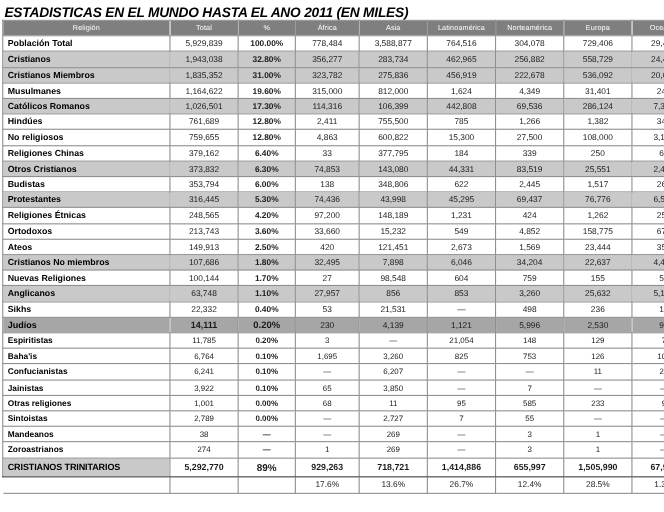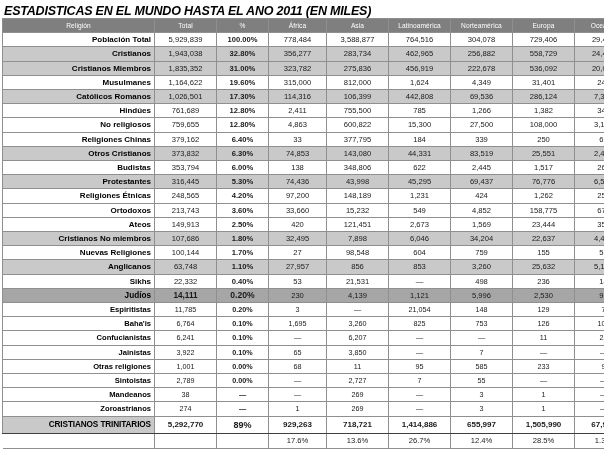--- a/index.html
+++ b/index.html
@@ -74,24 +74,24 @@
   col.c-africa   { width: 58px; }
   col.c-asia     { width: 62px; }
   col.c-latam    { width: 62px; }
   col.c-norte    { width: 62px; }
   col.c-europa   { width: 62px; }
   col.c-oceania  { width: 58px; }
 
   
   tbody td { text-align: center; color: #1a1a1a; }
   tbody td.name {
-    text-align: right;
+    text-align: left;
     font-weight: bold;
     font-size: 8px;
-    padding-left: 16px;
+    padding-left: 4px;
     color: #000;
   }
   tbody td.total { font-size: 7.6px; }
   tbody td.pct   { font-size: 7.6px; font-weight: bold; }
   tbody td.num   { font-size: 7.6px; }
 
   
   tr.shaded td { background: #c9c9c9; }
   tr.small td.name { font-size: 7.6px; font-weight: bold; margin-left: 17px; }
   tr.small td { font-size: 7.2px; }

